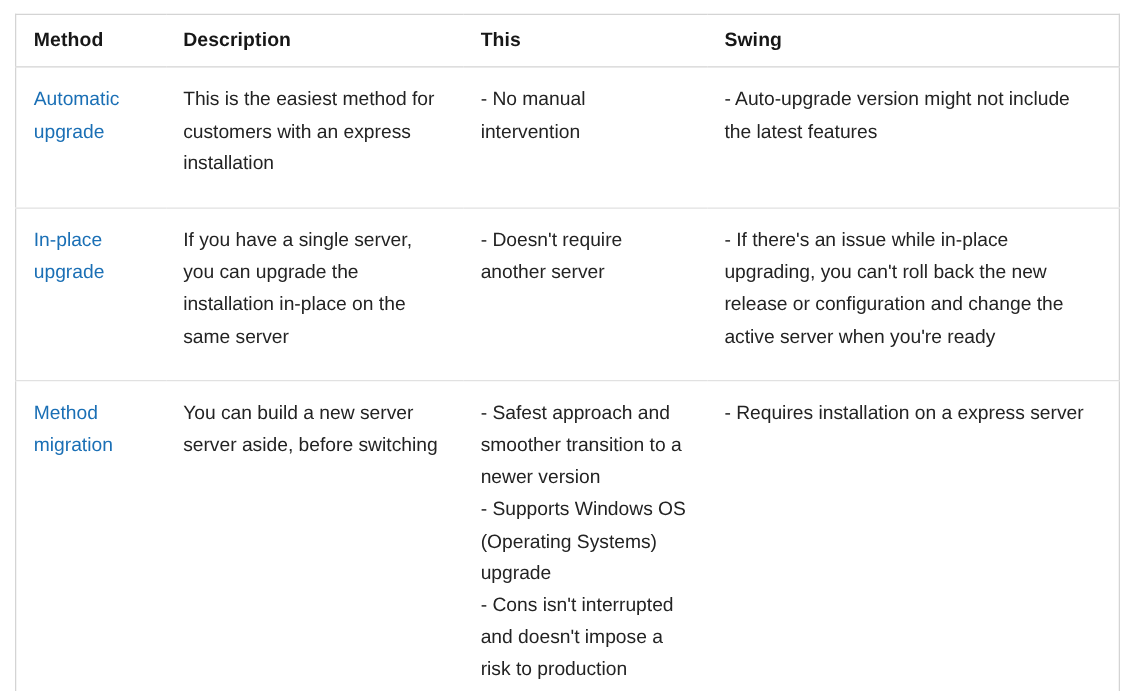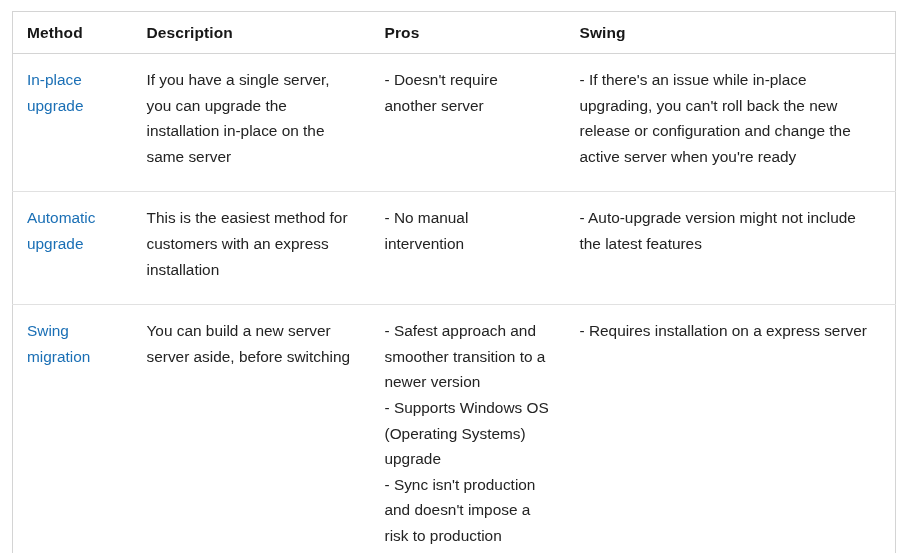--- a/index.html
+++ b/index.html
@@ -103,67 +103,67 @@
       <colgroup>
         <col class="c-method">
         <col class="c-description">
         <col class="c-pros">
         <col class="c-cons">
       </colgroup>
       <thead>
         <tr>
           <th>Method</th>
           <th>Description</th>
-          <th>Pros</th>
+          <th>This</th>
           <th>Swing</th>
         </tr>
       </thead>
       <tbody>
+
+        <tr>
+          <td class="method-cell">
+            <a class="doc-link" href="#">Automatic upgrade</a>
+          </td>
+          <td>
+            <span class="cell-text">This is the easiest method for customers with an express installation</span>
+          </td>
+          <td class="pros-list">
+            <span class="cell-text">- No manual intervention</span>
+          </td>
+          <td class="cons-list">
+            <span class="cell-text">- Auto-upgrade version might not include the latest features</span>
+          </td>
+        </tr>
 
         <tr>
           <td class="method-cell">
             <a class="doc-link" href="#">In-place upgrade</a>
           </td>
           <td>
             <span class="cell-text">If you have a single server, you can upgrade the installation in-place on the same server</span>
           </td>
           <td class="pros-list">
             <span class="cell-text">- Doesn't require another server</span>
           </td>
           <td class="cons-list">
             <span class="cell-text">- If there's an issue while in-place upgrading, you can't roll back the new release or configuration and change the active server when you're ready</span>
           </td>
         </tr>
 
         <tr>
           <td class="method-cell">
-            <a class="doc-link" href="#">Automatic upgrade</a>
-          </td>
-          <td>
-            <span class="cell-text">This is the easiest method for customers with an express installation</span>
-          </td>
-          <td class="pros-list">
-            <span class="cell-text">- No manual intervention</span>
-          </td>
-          <td class="cons-list">
-            <span class="cell-text">- Auto-upgrade version might not include the latest features</span>
-          </td>
-        </tr>
-
-        <tr>
-          <td class="method-cell">
-            <a class="doc-link" href="#">Swing migration</a>
+            <a class="doc-link" href="#">Method migration</a>
           </td>
           <td>
             <span class="cell-text">You can build a new server server aside, before switching</span>
           </td>
           <td class="pros-list">
             <span class="cell-text">- Safest approach and smoother transition to a newer version
 - Supports Windows OS (Operating Systems) upgrade
-- Sync isn't production and doesn't impose a risk to production</span>
+- Cons isn't interrupted and doesn't impose a risk to production</span>
           </td>
           <td class="cons-list">
             <span class="cell-text">- Requires installation on a express server</span>
           </td>
         </tr>
 
       </tbody>
     </table>
   </div>
 </div>

